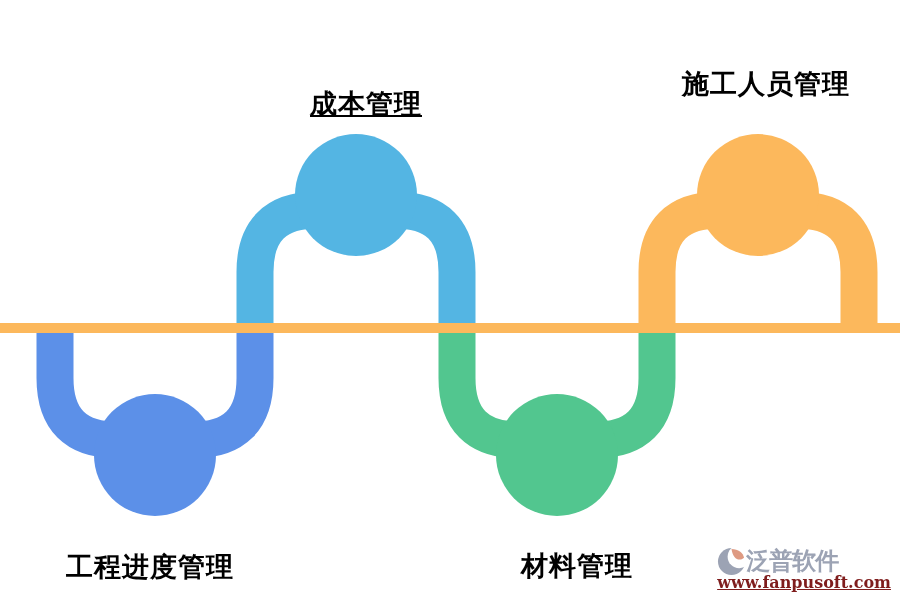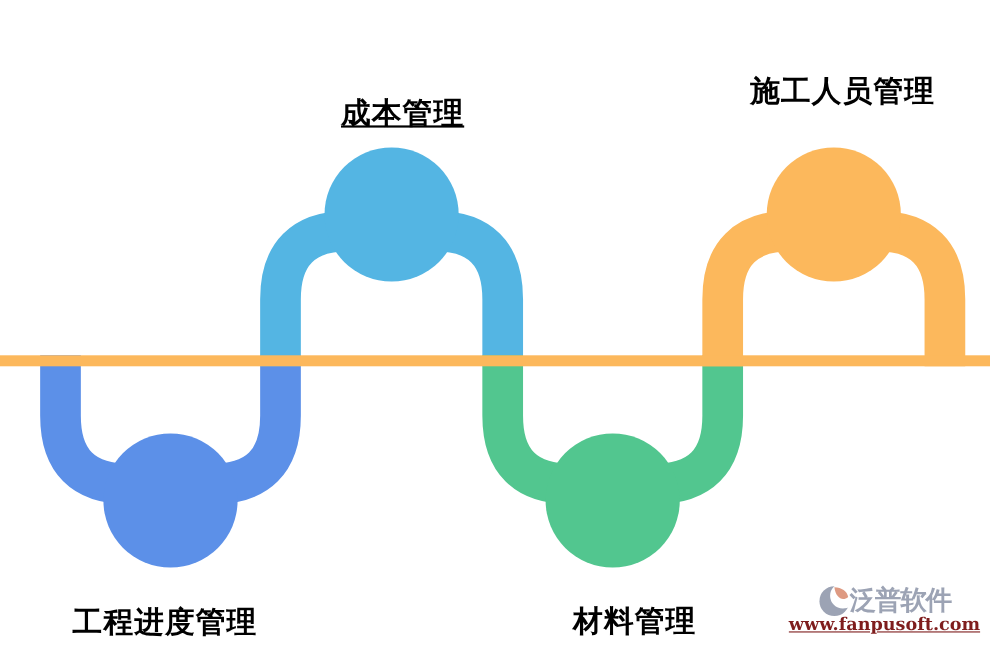--- a/index.html
+++ b/index.html
@@ -27,24 +27,24 @@
     white-space: nowrap;
     letter-spacing: 1px;
   }
   .label-cost      { left: 366px; top: 90px; text-decoration: underline;  }
   .label-personnel { left: 766px; top: 70px;  }
   .label-progress  { left: 150px; top: 528px; margin-top: 25px; }
   .label-material  { left: 577px; top: 528px; margin-top: 24px; }
 
   .brand {
     position: absolute;
-    right: 9px; bottom: 24px;
+    right: 9px; bottom: 9px;
     display: flex;
     flex-direction: column;
-    align-items: center;
+    align-items: flex-start;
   }
   .brand-row {
     display: flex;
     align-items: center;
     gap: 0px;
   }
   .brand-name {
     font-family: "DejaVu Serif", "Liberation Serif", serif;
     font-weight: bold;
     font-size: 24px;

